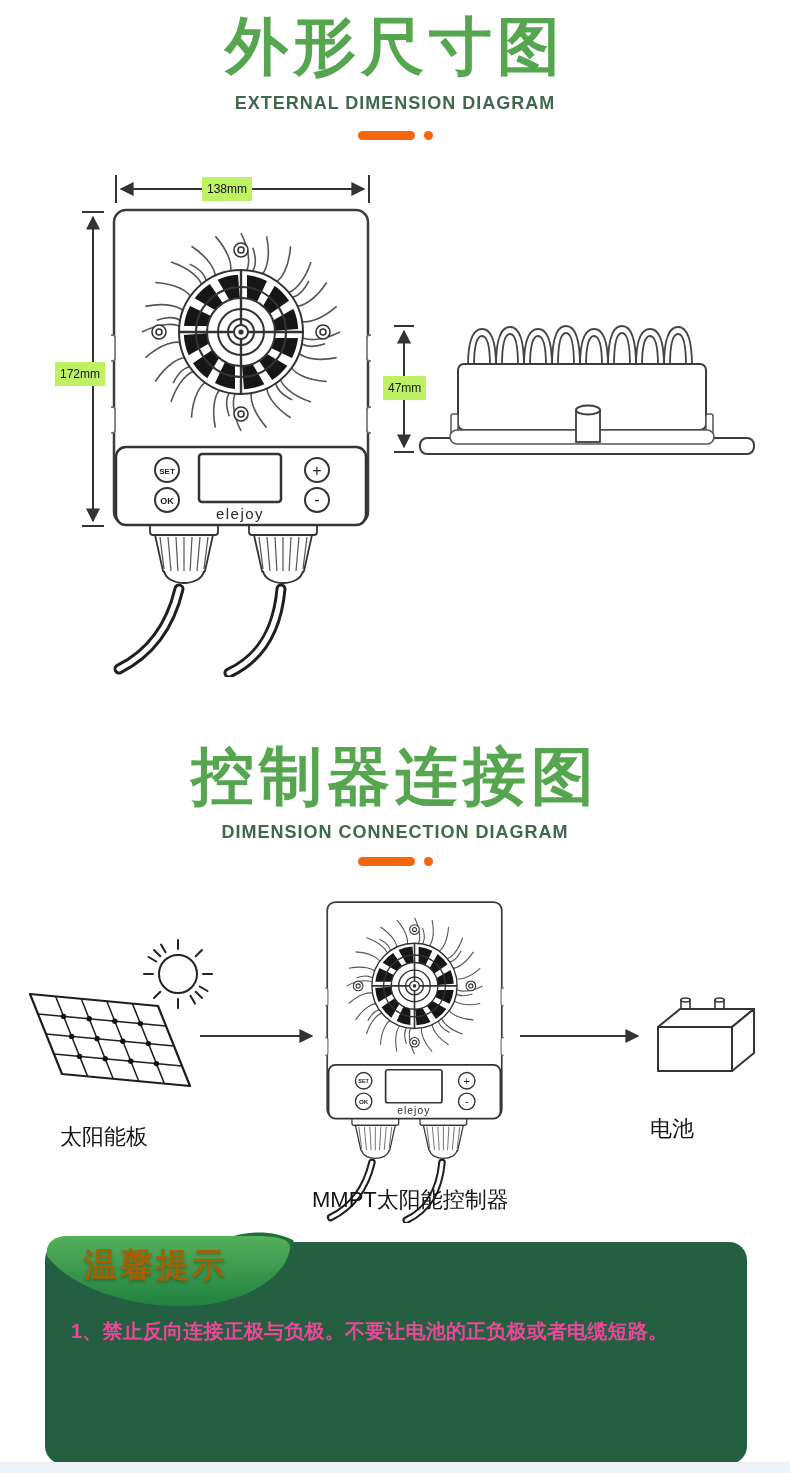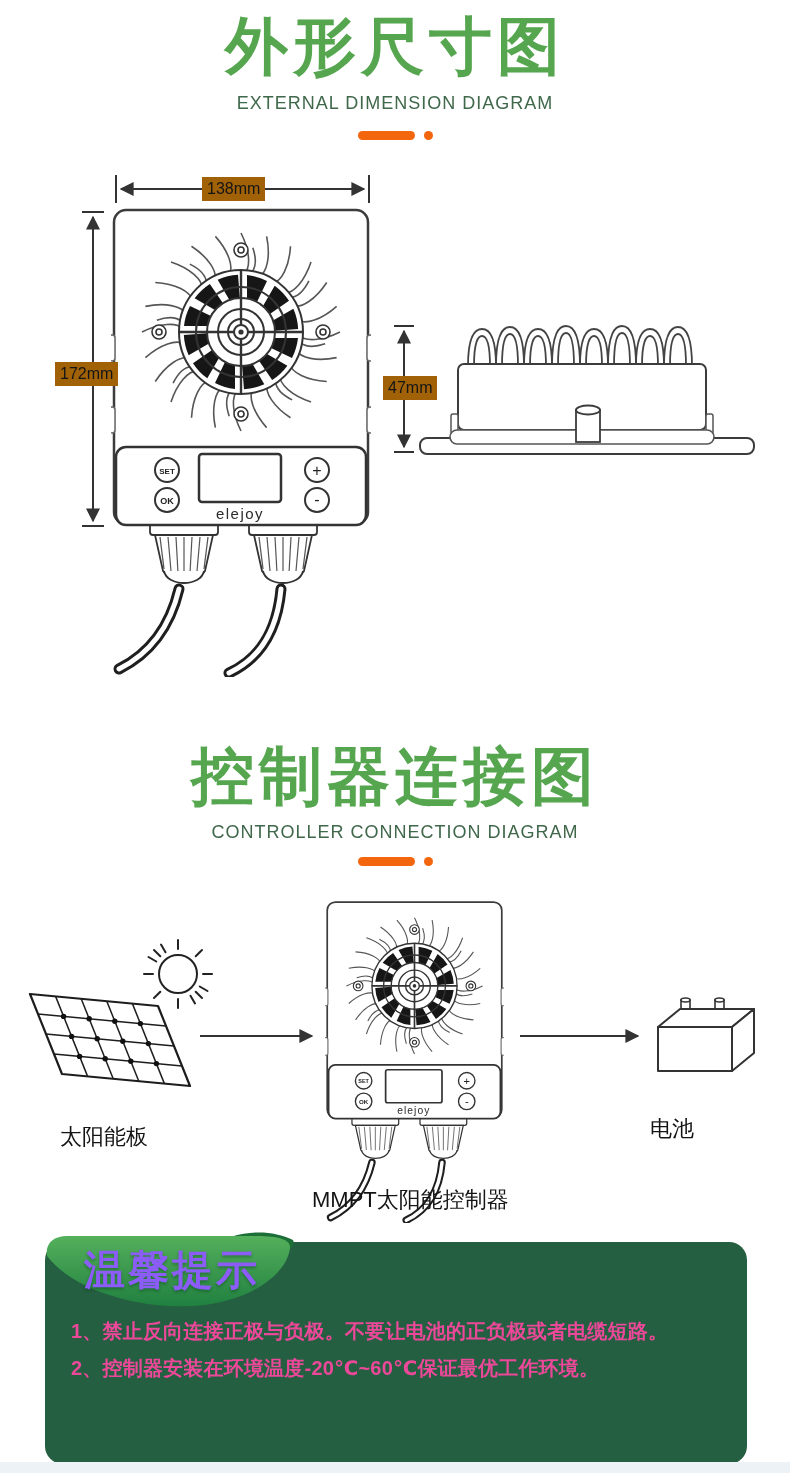--- a/index.html
+++ b/index.html
@@ -6,36 +6,36 @@
   body{
     width:790px;height:1473px;position:relative;background:#ffffff;overflow:hidden;
     font-family:"Liberation Sans","DejaVu Sans",sans-serif;
   }
   .abs{position:absolute;}
   .sec-title{
     left:0;right:0;text-align:center;font-size:63px;line-height:1.1;font-weight:700;
     color:#55a64f;letter-spacing:5px;white-space:nowrap;
   }
   .sec-sub{
-    left:0;right:0;text-align:center;font-size:18px;font-weight:400;
+    left:0;right:0;text-align:center;font-size:18px;font-weight:700;
     color:#40684b;letter-spacing:1px;white-space:nowrap;
   }
   .divider{left:0;right:0;display:flex;justify-content:center;align-items:center;gap:9px;}
   .divider .bar{width:57px;height:9px;border-radius:5px;background:#f3660e;}
   .divider .dot{width:9px;height:9px;border-radius:50%;background:#f3660e;}
   .dim-label{
-    font-size:16px;color:#151515;background:#a16207;padding:0 5px;line-height:24px;
+    font-size:12px;color:#151515;background:#bef264;padding:0 5px;line-height:24px;
     white-space:nowrap;
   }
   .diagram-label{font-size:22px;color:#141414;font-weight:500;text-align:left;white-space:nowrap;}
   .tips-box{
     left:45px;top:1242px;width:702px;height:222px;border-radius:18px;background:#235f40;
   }
   .badge-text{
-    left:84px;top:1243px;font-size:41px;font-weight:700;color:#8b5cf6;letter-spacing:3px;
+    left:84px;top:1243px;font-size:33px;font-weight:700;color:#a16207;letter-spacing:3px;
     text-shadow:0 2px 3px rgba(0,50,20,.35);white-space:nowrap;
   }
   .tips-list{left:63px;top:1313px;width:690px;}
   .tips-item{
     font-size:20px;line-height:37px;font-weight:700;color:#ec4899;white-space:nowrap;
     letter-spacing:.2px;
     margin-left:8px;
   }
   .footer-strip{left:0;top:1462px;width:790px;height:11px;background:#ecf2f6;}
   svg{display:block;}
@@ -242,21 +242,21 @@
     <rect x="158" y="90" width="24" height="32"></rect>
     <ellipse cx="170" cy="90" rx="12" ry="4.5"></ellipse>
   </g>
 </svg>
 
 <div class="abs dim-label" style="left:202px;top:177px">138mm</div>
 <div class="abs dim-label" style="left:55px;top:362px">172mm</div>
 <div class="abs dim-label" style="left:383px;top:376px">47mm</div>
 
 <div class="abs sec-title" style="top:742px">控制器连接图</div>
-<div class="abs sec-sub" style="top:822px">CONTROLLER CONNECTION DIAGRAM</div>
+<div class="abs sec-sub" style="top:822px">DIMENSION CONNECTION DIAGRAM</div>
 <div class="abs divider" style="top:857px">
   <div class="bar"></div>
   <div class="dot"></div>
 </div>
 
 <svg class="abs" style="left:138px;top:934px" width="80" height="80" viewBox="0 0 80 80" xmlns="http://www.w3.org/2000/svg">
   <circle cx="40" cy="40" r="19" fill="#fff" stroke="#222" stroke-width="2"></circle>
   <g stroke="#222" stroke-width="2" stroke-linecap="round">
     <line x1="40" y1="15" x2="40" y2="6"></line>
       <line x1="40" y1="65" x2="40" y2="74"></line>
@@ -326,16 +326,15 @@
 
 <svg class="abs" style="left:45px;top:1226px" width="255" height="92" viewBox="0 0 255 92" xmlns="http://www.w3.org/2000/svg">
   <path d="M162,22 C190,4 224,2 248,14 C250,18 248,22 243,24 C220,15 192,16 170,26 Z" fill="#1d6f38"></path>
   <path d="M2,30 C0,18 8,10 22,10 L212,10 C234,10 246,14 245,22 C242,48 206,76 148,80 C92,83 28,64 2,30 Z" fill="url(#bannerGrad)"></path>
 </svg>
 
 <div class="abs badge-text">温馨提示</div>
 
 <div class="abs tips-list">
   <div class="tips-item">1、禁止反向连接正极与负极。不要让电池的正负极或者电缆短路。</div>
-  <div class="tips-item">2、控制器安装在环境温度-20℃~60℃保证最优工作环境。</div>
 </div>
 
 <div class="abs footer-strip"></div>
 
 </body></html>

